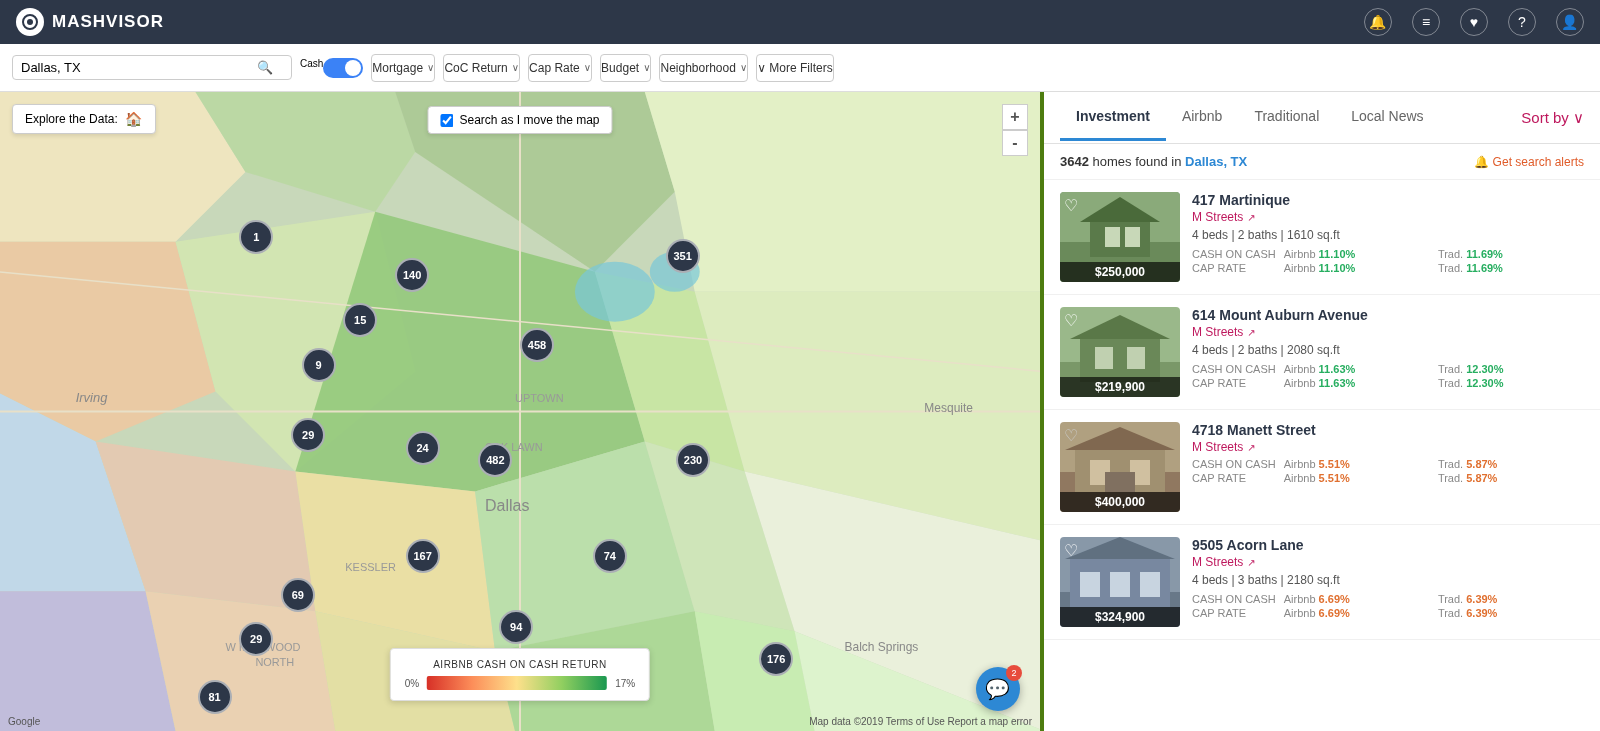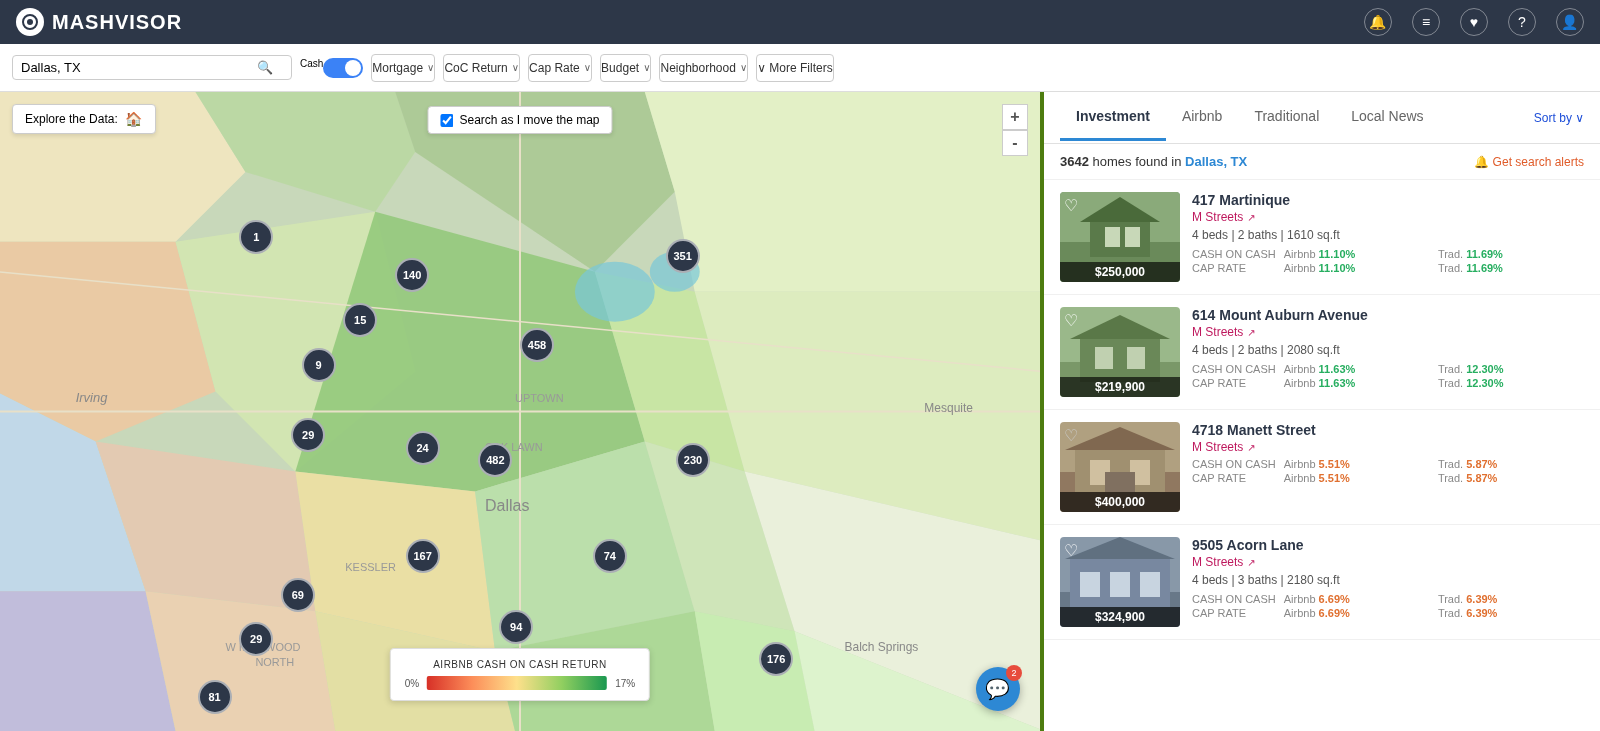--- a/index.html
+++ b/index.html
@@ -13,21 +13,21 @@
       align-items: center;
       padding: 0 16px;
       justify-content: space-between;
     }
     .top-nav-logo {
       display: flex;
       align-items: center;
       gap: 8px;
       color: white;
       font-weight: 700;
-      font-size: 20px;
+      font-size: 17px;
       letter-spacing: 1px;
     }
     .logo-icon {
       width: 28px;
       height: 28px;
       background: white;
       border-radius: 50%;
       display: flex;
       align-items: center;
       justify-content: center;
@@ -291,22 +291,22 @@
       cursor: pointer;
       border-bottom: 3px solid transparent;
       font-weight: 500;
     }
     .tab.active {
       color: #2d3748;
       border-bottom: 3px solid #2d88d4;
       font-weight: 600;
     }
     .sort-btn {
-      color: #1d4ed8;
-      font-size: 12px;
+      color: #be185d;
+      font-size: 15px;
       cursor: pointer;
       display: flex;
       align-items: center;
       gap: 4px;
     }
     .results-header {
       padding: 10px 16px;
       font-size: 13px;
       color: #333;
       display: flex;
@@ -585,20 +585,24 @@
 
       <div class="legend-box">
         <div class="legend-title">AIRBNB CASH ON CASH RETURN</div>
         <div class="legend-bar-row">
           <span>0%</span>
           <div class="legend-bar"></div>
           <span>17%</span>
         </div>
       </div>
 
+      <div class="map-footer">
+        <span>Google</span>
+        <span>Map data ©2019  Terms of Use  Report a map error</span>
+      </div>
     </div>
   </div>
 
   <div class="right-panel">
 
     <div class="panel-tabs">
       <div class="tabs-left">
         <div class="tab active">Investment</div>
         <div class="tab">Airbnb</div>
         <div class="tab">Traditional</div>

